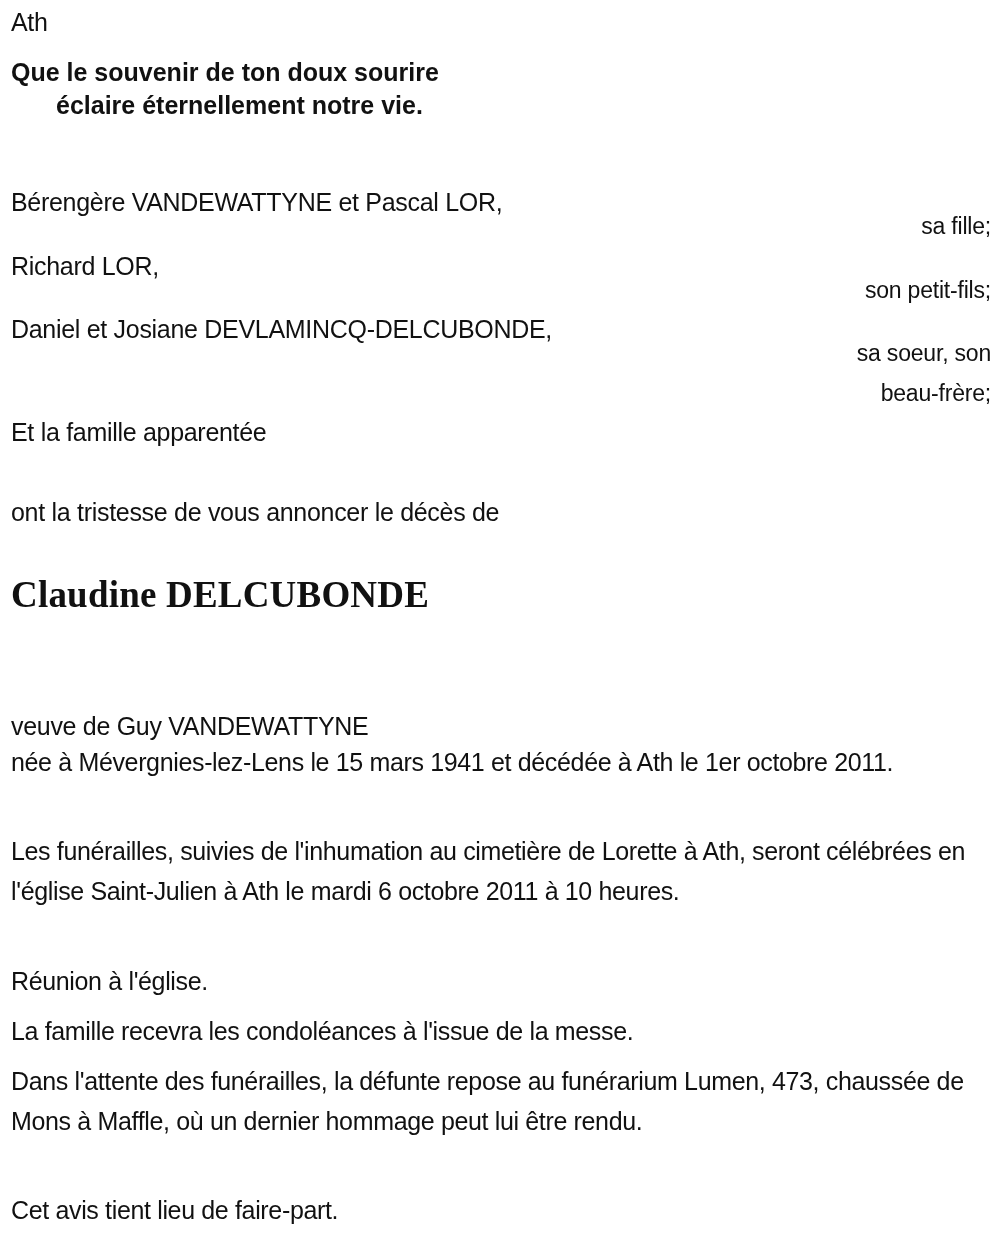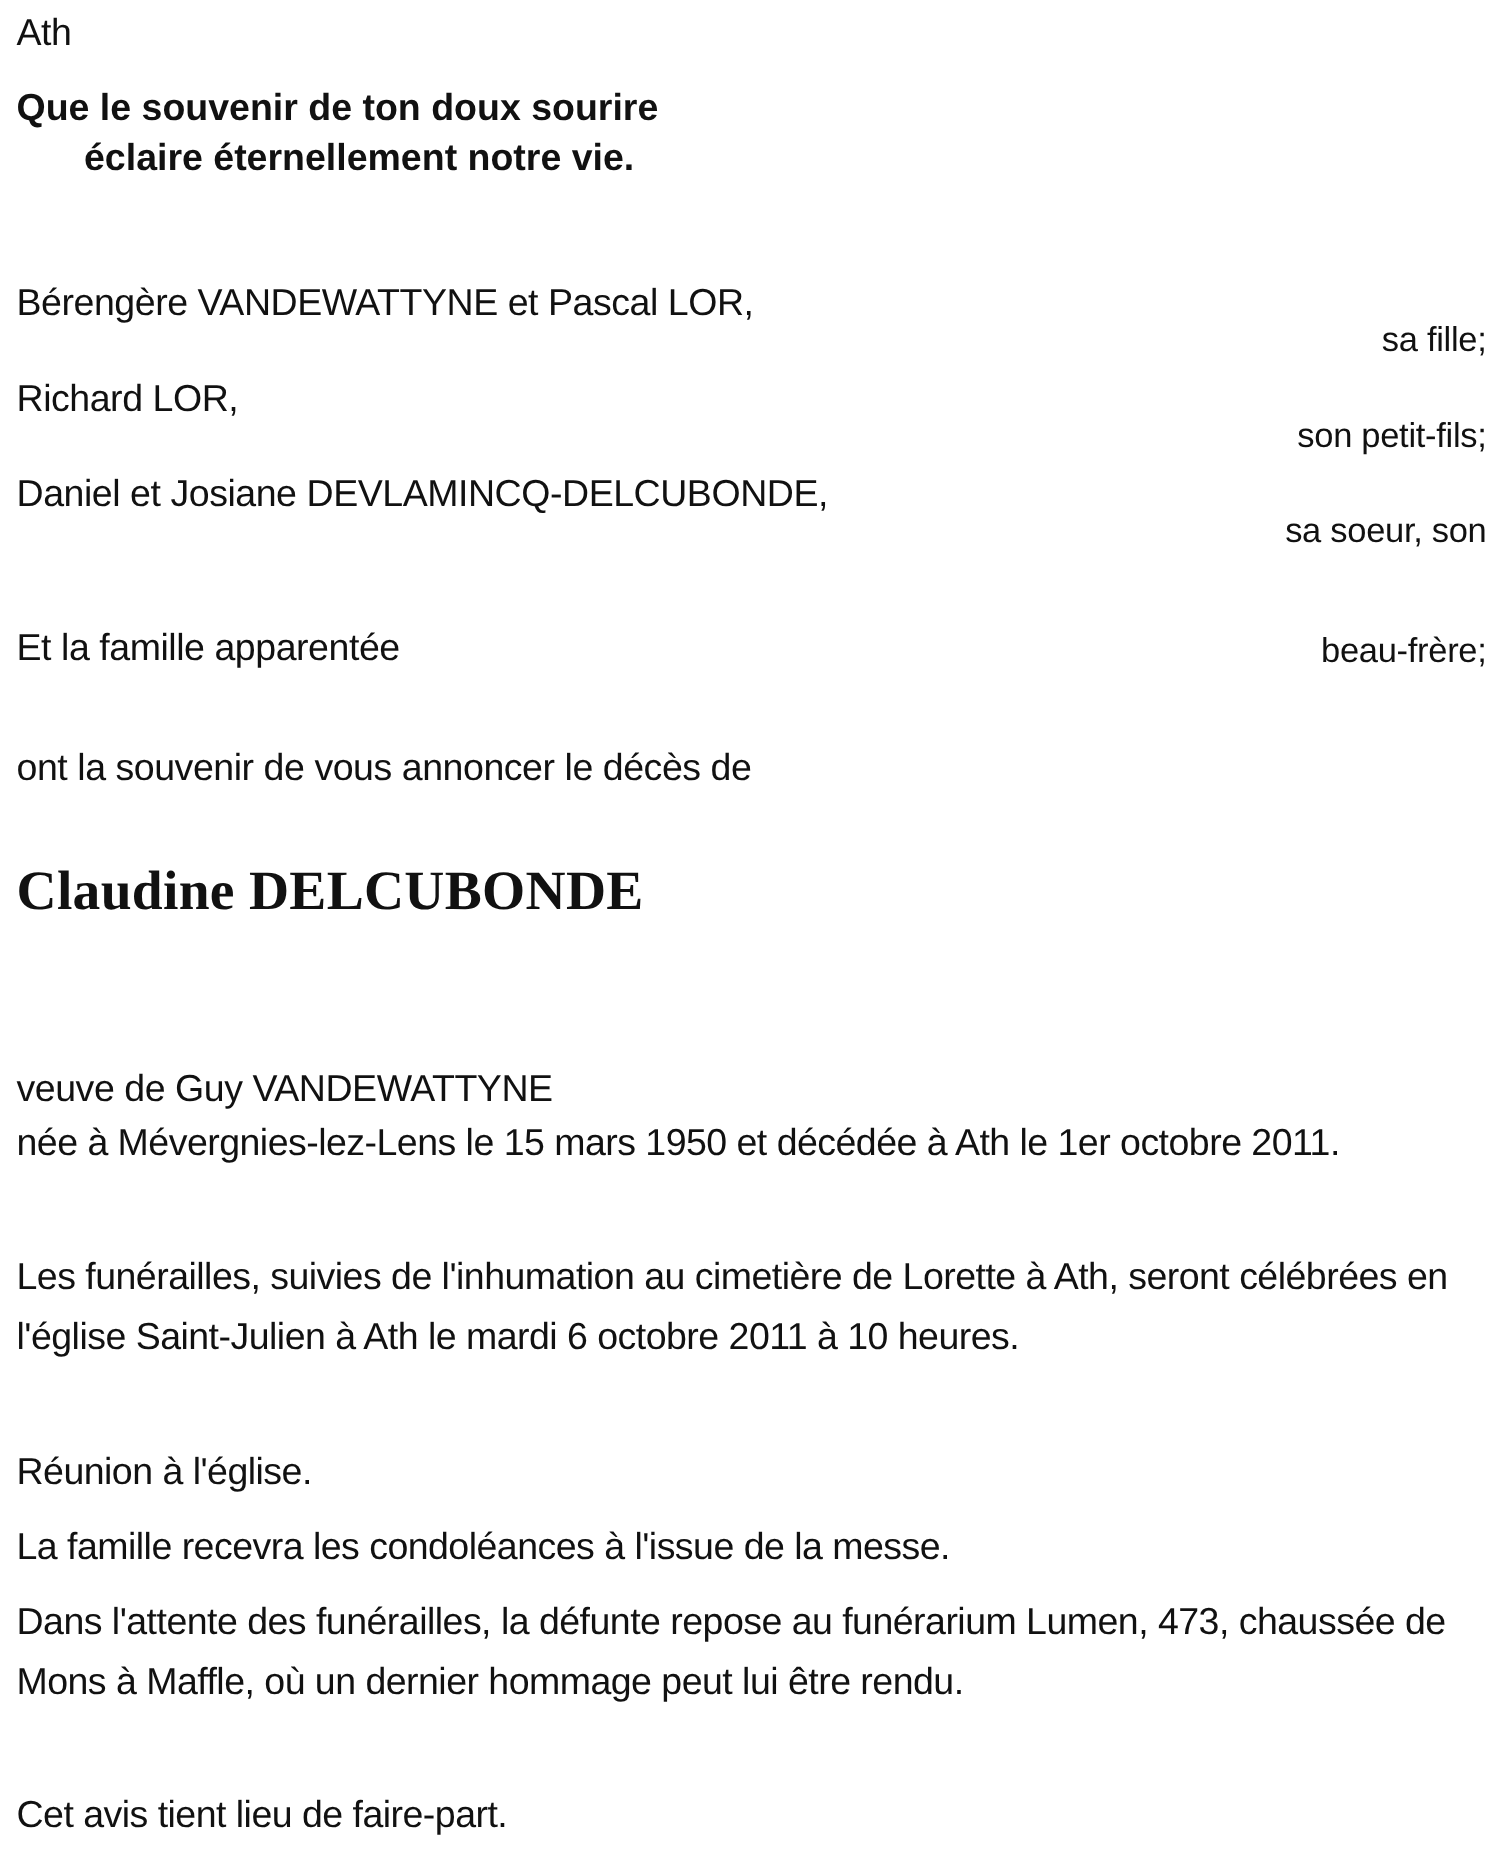--- a/index.html
+++ b/index.html
@@ -26,28 +26,28 @@
   <div class="abs bold" style="top:91px;margin-left:45px;">éclaire éternellement notre vie.</div>
 
   <div class="abs reg" style="top:188px;">Bérengère VANDEWATTYNE et Pascal LOR,</div>
   <div class="rel" style="top:213px;">sa fille;</div>
 
   <div class="abs reg" style="top:252px;">Richard LOR,</div>
   <div class="rel" style="top:277px;">son petit-fils;</div>
 
   <div class="abs reg" style="top:315px;">Daniel et Josiane DEVLAMINCQ-DELCUBONDE,</div>
   <div class="rel" style="top:340px;">sa soeur, son</div>
-  <div class="rel" style="top:380px;margin-top:40px;">beau-frère;</div>
+  <div class="rel" style="top:380px;">beau-frère;</div>
 
   <div class="abs reg" style="top:418px;">Et la famille apparentée</div>
-  <div class="abs reg" style="top:498px;">ont la souvenir de vous annoncer le décès de</div>
+  <div class="abs reg" style="top:498px;">ont la tristesse de vous annoncer le décès de</div>
 
   <div class="abs title" style="top:573px;font-family:Liberation Serif, serif;">Claudine DELCUBONDE</div>
 
   <div class="abs reg" style="top:666px;margin-top:46px;">veuve de Guy VANDEWATTYNE</div>
 
-  <div class="para" style="top:742px;">née à Mévergnies-lez-Lens le 15 mars 1950 et décédée à Ath le 1er octobre 2011.</div>
+  <div class="para" style="top:742px;">née à Mévergnies-lez-Lens le 15 mars 1941 et décédée à Ath le 1er octobre 2011.</div>
   <div class="para" style="top:831px;">Les funérailles, suivies de l'inhumation au cimetière de Lorette à Ath, seront célébrées en l'église Saint-Julien à Ath le mardi 6 octobre 2011 à 10 heures.</div>
   <div class="para" style="top:961px;">Réunion à l'église.</div>
   <div class="para" style="top:1011px;">La famille recevra les condoléances à l'issue de la messe.</div>
   <div class="para" style="top:1061px;">Dans l'attente des funérailles, la défunte repose au funérarium Lumen, 473, chaussée de Mons à Maffle, où un dernier hommage peut lui être rendu.</div>
   <div class="para" style="top:1190px;">Cet avis tient lieu de faire-part.</div>
 </div>
 
 </body></html>

